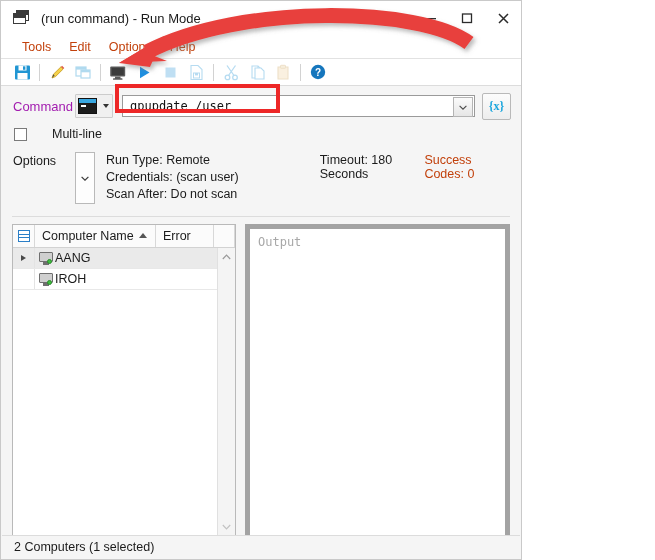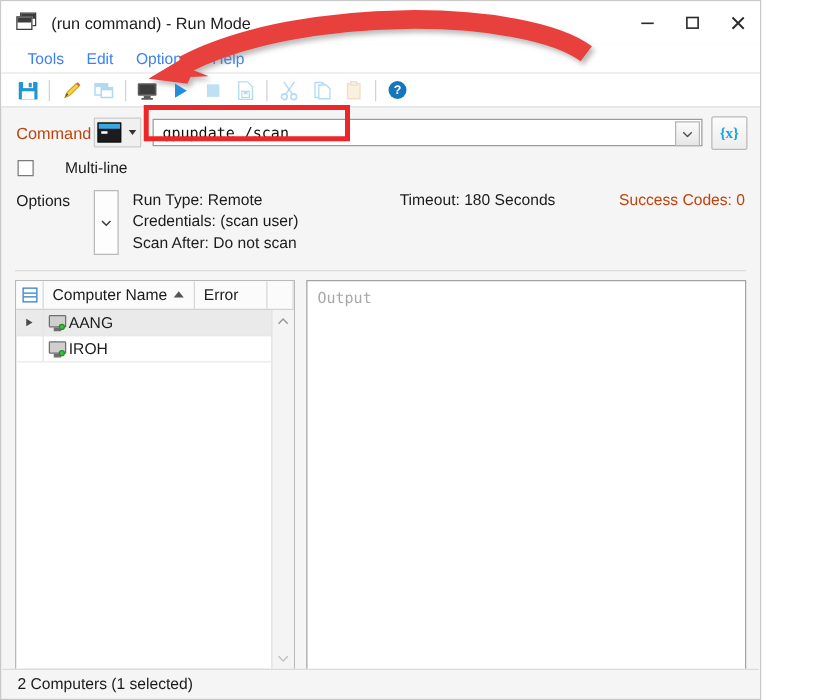--- a/index.html
+++ b/index.html
@@ -3,21 +3,21 @@
 <meta charset="utf-8">
 <style>
   html,body{margin:0;padding:0;background:#ffffff;}
   body{
     width:655px;height:560px;overflow:hidden;
     font-family:"Liberation Sans", sans-serif;
     font-size:12.5px;color:#1a1a1a;
     -webkit-font-smoothing:antialiased;
   }
   .window{
-    position:relative;width:609px;height:560px;box-sizing:border-box;
+    position:relative;width:522px;height:560px;box-sizing:border-box;
     border:1px solid #c9c9c9;background:#f5f5f5;
   }
 
   
   .titlebar{
     height:34px;background:#ffffff;display:flex;align-items:center;
     position:relative;
   }
   .title-icon{width:18px;height:16px;margin-left:12px;position:relative;flex:none;}
   .title-icon .sq1{position:absolute;left:3px;top:0;width:13px;height:11px;border:1.6px solid #3b3b3b;background:#fff;box-sizing:border-box;}
@@ -27,33 +27,33 @@
   .title-text{margin-left:10px;font-size:13px;color:#1b1b1b;white-space:nowrap;}
   .win-controls{position:absolute;right:0;top:0;height:34px;display:flex;}
   .wc{width:36px;height:34px;display:flex;align-items:center;justify-content:center;color:#2b2b2b;}
   .wc svg{display:block;}
 
   
   .menubar{
     height:23px;background:#ffffff;display:flex;align-items:center;
     padding-left:12px;border-bottom:1px solid #e2e2e2;
   }
-  .menuitem{padding:2px 9px;font-size:12.5px;color:#3b82f6;white-space:nowrap;}
+  .menuitem{padding:2px 9px;font-size:12.5px;color:#c2410c;white-space:nowrap;}
 
   
   .toolbar{
     height:26px;background:#ffffff;display:flex;align-items:center;
     padding-left:8px;border-bottom:1px solid #dcdcdc;gap:0px;
   }
   .tbtn{width:26px;height:24px;display:flex;align-items:center;justify-content:center;}
   .tsep{width:1px;height:17px;background:#d2d2d2;margin:0 4px;}
 
   
   .cmdrow{display:flex;align-items:center;height:30px;margin-top:5px;padding-left:12px;}
-  .cmd-label{font-size:13px;color:#c2410c;width:62px;flex:none;}
+  .cmd-label{font-size:13px;color:#a21caf;width:62px;flex:none;}
   .cmd-icon-wrap{
     display:flex;align-items:center;height:22px;border:1px solid #ccc;background:#f0f0f0;
     border-radius:1px;flex:none;
   }
   .cmd-icon{width:19px;height:16px;margin:0 2px;position:relative;background:#1c1c1c;border:1px solid #111;box-sizing:border-box;}
   .cmd-icon::before{content:"";position:absolute;left:0;top:0;right:0;height:4px;background:#39a7e0;}
   .cmd-icon::after{content:"";position:absolute;left:2px;top:6px;width:5px;height:1.5px;background:#fff;}
   .cmd-icon-caret{width:13px;height:20px;display:flex;align-items:center;justify-content:center;}
   .caret-dn{width:0;height:0;border-left:3.5px solid transparent;border-right:3.5px solid transparent;border-top:4px solid #333;}
 
@@ -130,21 +130,21 @@
   .pcicon .base{position:absolute;left:4px;top:10px;width:6px;height:3px;background:#6f6f6f;}
   .pcicon .dot{position:absolute;left:8px;top:7px;width:5px;height:5px;border-radius:50%;background:#3fbf3f;border:1px solid #2a8a2a;box-sizing:border-box;}
   .lv-vscroll{width:17px;background:#f4f4f4;border-left:1px solid #e0e0e0;flex:none;display:flex;flex-direction:column;justify-content:space-between;align-items:center;}
   .sc-arrow{height:17px;display:flex;align-items:center;justify-content:center;width:17px;}
   .lv-hscroll{height:17px;background:#f4f4f4;border-top:1px solid #e0e0e0;display:flex;align-items:center;flex:none;}
   .hs-corner{width:22px;height:16px;background:#fbfbfb;border-right:1px solid #e0e0e0;box-sizing:border-box;}
   .hs-arrow{width:17px;height:17px;display:flex;align-items:center;justify-content:center;}
   .hs-track{flex:1;height:17px;position:relative;}
   .hs-thumb{position:absolute;left:0;top:1px;height:15px;width:126px;background:#bdbdbd;}
 
-  .rightpane{flex:1;margin-left:9px;border:1px solid #a3a3a3;box-sizing:border-box;background:#fff;padding:6px 8px;}
+  .rightpane{flex:1;margin-left:9px;border:5px solid #a3a3a3;box-sizing:border-box;background:#fff;padding:6px 8px;}
   .out-ph{font-family:"DejaVu Sans Mono", monospace;font-size:12px;color:#a8a8a8;}
 
   
   .statusbar{
     position:absolute;left:1px;right:1px;bottom:1px;height:22px;background:#f5f5f5;
     border-top:1px solid #dcdcdc;display:flex;align-items:center;padding-left:12px;
     font-size:12.5px;color:#1b1b1b;
   }
 
   
@@ -271,21 +271,21 @@
   <div class="cmdrow">
     <div class="cmd-label">Command</div>
     <div class="cmd-icon-wrap">
       <div class="cmd-icon"></div>
       <div class="cmd-icon-caret">
           <div class="caret-dn"></div>
         </div>
     </div>
     <div class="cmd-field-outer">
       <div class="cmd-field">
-        <span class="cmd-text">gpupdate /scan</span>
+        <span class="cmd-text">gpupdate /user</span>
         <div class="cmd-dd">
           <svg class="chev" viewBox="0 0 8 5">
               <path d="M0.6 0.8 L4 4.2 L7.4 0.8" stroke="#4a4a4a" stroke-width="1.1" fill="none"></path>
             </svg>
         </div>
       </div>
     </div>
     <div class="varbtn">{x}</div>
   </div>
 

